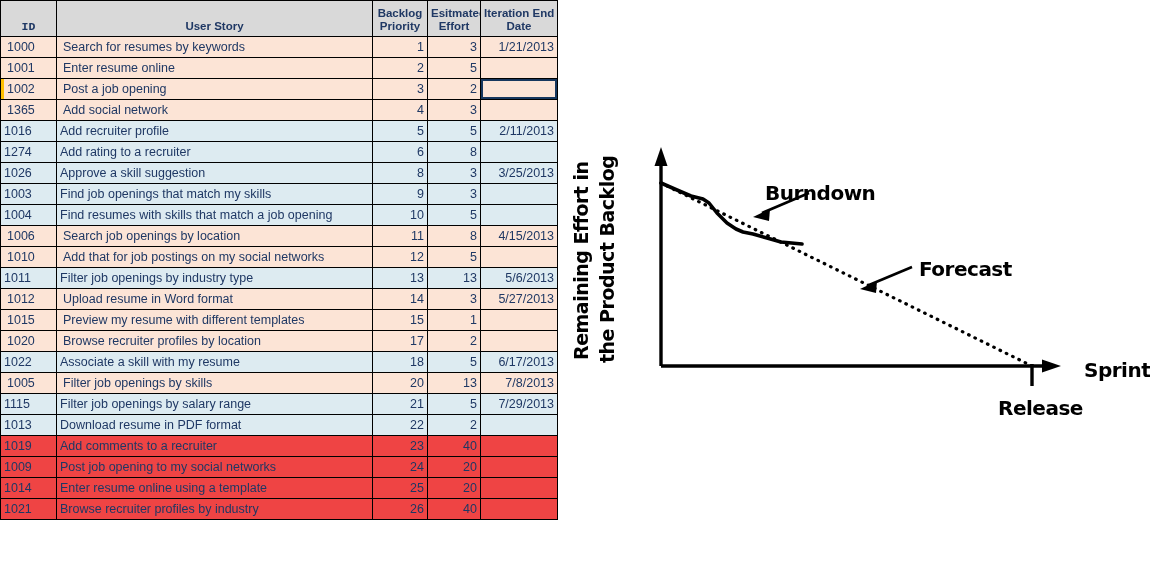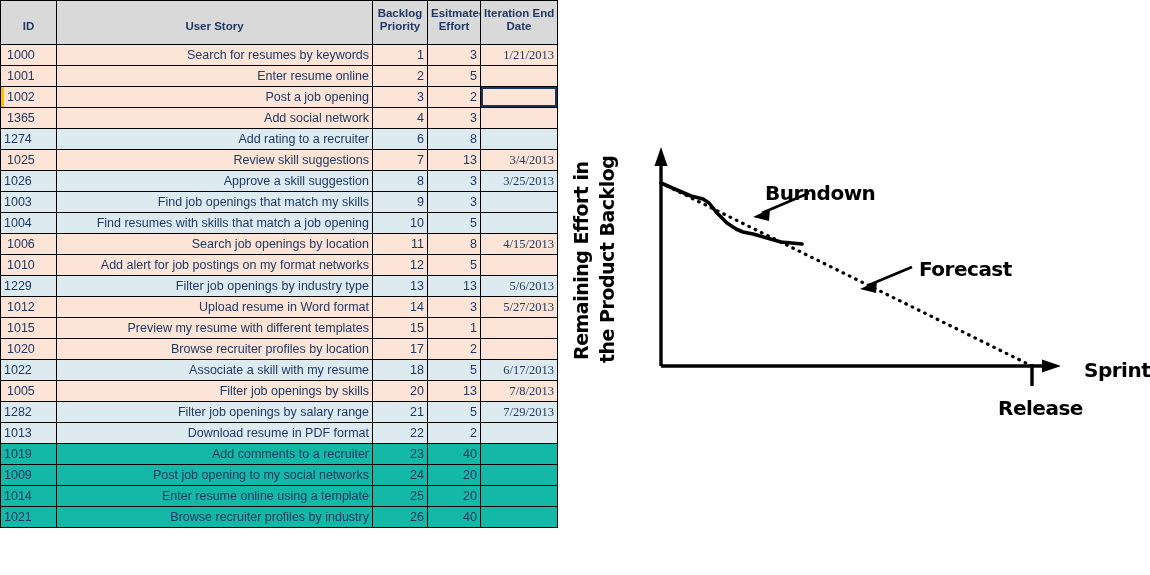--- a/index.html
+++ b/index.html
@@ -49,32 +49,32 @@
   }
   table.grid thead th {
     background: #d9d9d9;
     height: 32px;
     line-height: 13px;
     text-align: center;
     font-weight: bold;
     font-size: 11.5px;
     color: #1f3864;
     vertical-align: bottom;
-    padding-bottom: 11px;
-  }
-  table.grid thead th.h-id { vertical-align: bottom; }
+    padding-bottom: 3px;
+  }
+  table.grid thead th.h-id { vertical-align: bottom; font-family: Liberation Mono, monospace; }
 
   td.id    { text-align: left;  padding-left: 5px; }
-  td.story { text-align: right;  padding-left: 6px; }
+  td.story { text-align: left;  padding-left: 6px; }
   td.num   { text-align: right; padding-right: 5px; }
-  td.date  { text-align: right; padding-right: 5px; font-family: Liberation Serif, serif; }
+  td.date  { text-align: right; padding-right: 5px; }
 
   tr.band-peach td { background: #fce4d6; padding-left: 6px; }
   tr.band-blue  td { background: #ddebf1; }
-  tr.band-white td { background: #14b8a6; }
+  tr.band-white td { background: #ef4444; }
 
   
   tr.row-selected td.id {
     box-shadow: inset 3px 0 0 0 #ffc000;
   }
   
   td.active-cell {
     position: relative;
     box-shadow: inset 0 0 0 2px #17375e;
   }
@@ -169,32 +169,32 @@
           <td class="date active-cell"></td>
         </tr>
         <tr class="band-peach">
           <td class="id">1365</td>
           <td class="story">Add social network</td>
           <td class="num">4</td>
           <td class="num">3</td>
           <td class="date"></td>
         </tr>
         <tr class="band-blue">
+          <td class="id">1016</td>
+          <td class="story">Add recruiter profile</td>
+          <td class="num">5</td>
+          <td class="num">5</td>
+          <td class="date">2/11/2013</td>
+        </tr>
+        <tr class="band-blue">
           <td class="id">1274</td>
           <td class="story">Add rating to a recruiter</td>
           <td class="num">6</td>
           <td class="num">8</td>
           <td class="date"></td>
-        </tr>
-        <tr class="band-peach">
-          <td class="id">1025</td>
-          <td class="story">Review skill suggestions</td>
-          <td class="num">7</td>
-          <td class="num">13</td>
-          <td class="date">3/4/2013</td>
         </tr>
         <tr class="band-blue">
           <td class="id">1026</td>
           <td class="story">Approve a skill suggestion</td>
           <td class="num">8</td>
           <td class="num">3</td>
           <td class="date">3/25/2013</td>
         </tr>
         <tr class="band-blue">
           <td class="id">1003</td>
@@ -212,27 +212,27 @@
         </tr>
         <tr class="band-peach">
           <td class="id">1006</td>
           <td class="story">Search job openings by location</td>
           <td class="num">11</td>
           <td class="num">8</td>
           <td class="date">4/15/2013</td>
         </tr>
         <tr class="band-peach">
           <td class="id">1010</td>
-          <td class="story">Add alert for job postings on my format networks</td>
+          <td class="story">Add that for job postings on my social networks</td>
           <td class="num">12</td>
           <td class="num">5</td>
           <td class="date"></td>
         </tr>
         <tr class="band-blue">
-          <td class="id">1229</td>
+          <td class="id">1011</td>
           <td class="story">Filter job openings by industry type</td>
           <td class="num">13</td>
           <td class="num">13</td>
           <td class="date">5/6/2013</td>
         </tr>
         <tr class="band-peach">
           <td class="id">1012</td>
           <td class="story">Upload resume in Word format</td>
           <td class="num">14</td>
           <td class="num">3</td>
@@ -260,21 +260,21 @@
           <td class="date">6/17/2013</td>
         </tr>
         <tr class="band-peach">
           <td class="id">1005</td>
           <td class="story">Filter job openings by skills</td>
           <td class="num">20</td>
           <td class="num">13</td>
           <td class="date">7/8/2013</td>
         </tr>
         <tr class="band-blue">
-          <td class="id">1282</td>
+          <td class="id">1115</td>
           <td class="story">Filter job openings by salary range</td>
           <td class="num">21</td>
           <td class="num">5</td>
           <td class="date">7/29/2013</td>
         </tr>
         <tr class="band-blue">
           <td class="id">1013</td>
           <td class="story">Download resume in PDF format</td>
           <td class="num">22</td>
           <td class="num">2</td>

